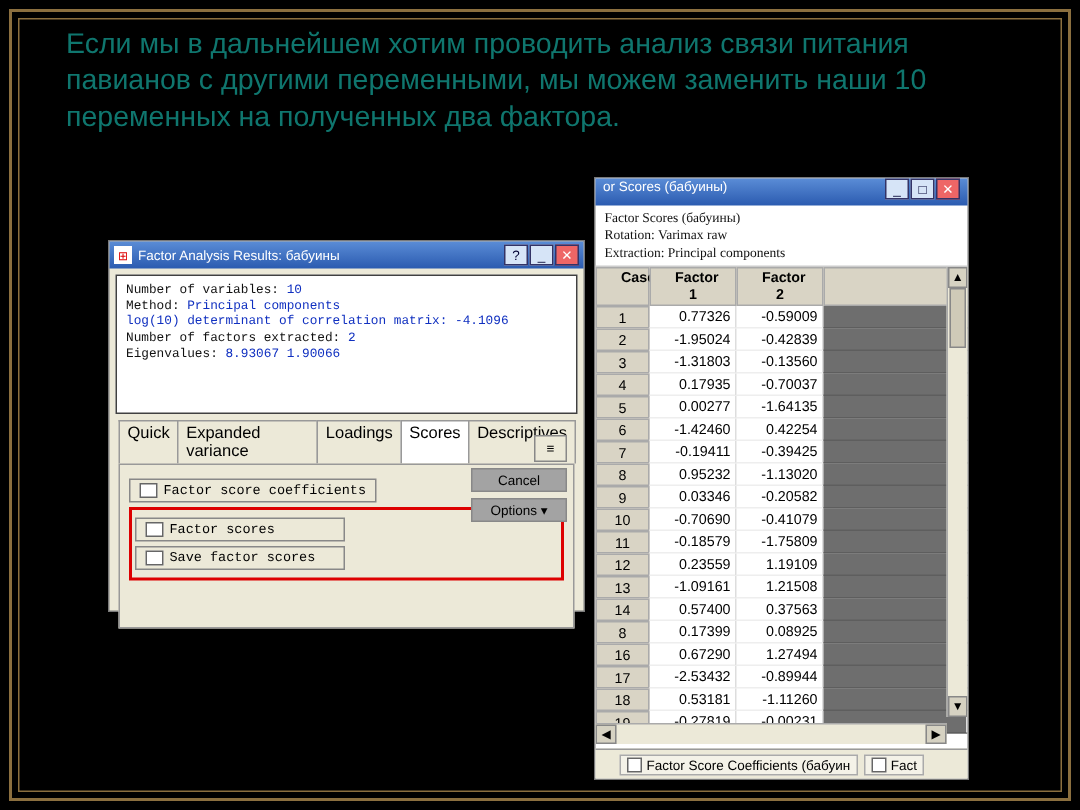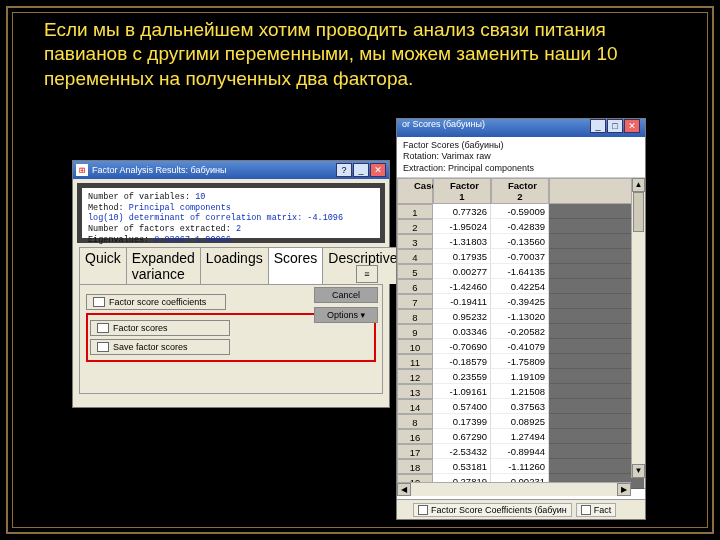--- a/index.html
+++ b/index.html
@@ -13,63 +13,63 @@
   .frame {
     position: absolute; top: 6px; left: 6px; right: 6px; bottom: 6px;
     border: 2px solid #8b6f3f;
   }
   .frame-inner {
     position: absolute; top: 12px; left: 12px; right: 12px; bottom: 12px;
     border: 1px solid #8b6f3f;
   }
   .slide-text {
     position: absolute; top: 18px; left: 44px; right: 30px;
-    color: #fde047; font-size: 19px; line-height: 1.28;
+    color: #0f766e; font-size: 19px; line-height: 1.28;
   }
   
   .dlg1 {
     position: absolute; top: 160px; left: 72px;
     width: 318px; height: 248px;
     background: #ece9d8;
     border: 1px solid #7a7a7a;
     font-size: 9px;
   }
   .titlebar1 {
     height: 18px; background: linear-gradient(#5a8cd6,#2b5bb0);
     display: flex; align-items: center; padding: 0 3px;
     color: #fff;
   }
   .titlebar1 .tb-icon { width: 12px; height: 12px; background:#fff; margin-right:4px; display:flex; align-items:center; justify-content:center; font-size:8px; color:#d00;}
   .winbtns { margin-left: auto; display: flex; gap: 1px; }
   .winbtn { width: 16px; height: 14px; background:#d6e4f7; border:1px solid #336; display:flex; align-items:center; justify-content:center; font-size:9px; color:#003; }
   .winbtn.close { background:#e66; color:#fff; }
-  .dlg1-body { padding: 4px 6px; background:#fff; margin:4px; height:60px; border:5px solid #404040; font-family: 'Courier New', monospace; font-size:8.5px; line-height:1.25; color:#111; }
+  .dlg1-body { padding: 4px 6px; background:#fff; margin:4px; height:93px; border:1px solid #404040; font-family: 'Courier New', monospace; font-size:8.5px; line-height:1.25; color:#111; }
   .dlg1-body .blue { color:#1030c0; }
-  .tabs { display:flex; margin:2px 6px 0 6px; font-size:14px; }
+  .tabs { display:flex; margin:2px 6px 0 6px; font-size:11px; }
   .tab { padding:2px 5px; border:1px solid #999; border-bottom:none; background:#ece9d8; margin-right:-1px; }
   .tab.active { background:#fff; }
   .tabpanel { background:#ece9d8; margin:0 6px 6px 6px; border:1px solid #999; padding:6px; height:110px; position:relative;}
-  .btnrow { display:flex; align-items:center; margin:3px 0; }
+  .btnrow { display:flex; align-items:center; margin:3px 0;font-family:Liberation Mono, monospace; }
   .btnrow .btn { display:flex; align-items:center; gap:4px; background:#ece9d8; border:1px solid #888; padding:2px 6px; font-size:9px; min-width:140px;}
   .btnrow .btn .bicon { width:12px; height:10px; background:#fff; border:1px solid #666; display:inline-block;}
   .redbox { border:2px solid #d00; padding:2px; margin:2px 0;}
   .rightcol { position:absolute; top:-20px; right:4px; width:70px; display:flex; flex-direction:column; gap:4px; align-items:flex-end;}
   .rightcol .sm { width:22px; height:18px; background:#ece9d8; border:1px solid #888; display:flex; align-items:center; justify-content:center; font-size:9px;}
   .rightcol .btn2 { background:#a3a3a3; border:1px solid #888; padding:2px 6px; font-size:9px; width:64px; text-align:center;}
   
   .dlg2 {
     position: absolute; top: 118px; left: 396px;
     width: 250px; height: 402px;
     background:#fff; border:1px solid #7a7a7a; font-size:9px;
   }
   .titlebar2 {
     height: 18px; background: linear-gradient(#5a8cd6,#2b5bb0);
     display:flex; align-items:flex-start; padding:0 5px; color:#fff;
   }
-  .dlg2-head { padding:3px 6px; font-size:9px; line-height:1.25; color:#111; border-bottom:1px solid #ccc;}
+  .dlg2-head { padding:3px 6px; font-size:9px; line-height:1.25; color:#111; border-bottom:1px solid #ccc;font-family:Liberation Serif, serif;}
   .grid { display:grid; grid-template-columns: 36px 58px 58px 1fr; font-size:9.5px; }
   .gh { background:#d9d4c5; border:1px solid #aaa; padding:1px 16px; text-align:center; font-weight:bold;}
   .gc { border-right:1px solid #ddd; border-bottom:1px solid #eee; padding:0 3px; text-align:right; height:15px; line-height:15px;}
   .gc.rowh { background:#d9d4c5; border:1px solid #aaa; text-align:center; font-weight:normal;}
   .gc.fill { background:#6e6e6e; border-bottom:1px solid #5e5e5e;}
   .gridwrap { height:318px; overflow:hidden; position:relative;}
   .vsb { position:absolute; right:0; top:0; bottom:18px; width:14px; background:#ece9d8; border-left:1px solid #aaa;}
   .vsb .arr { height:14px; background:#d6d2c2; border:1px solid #888; display:flex; align-items:center; justify-content:center; font-size:8px;}
   .vsb .thumb { position:absolute; top:14px; left:1px; right:1px; height:40px; background:#cfcab8; border:1px solid #888;}
   .hsb { position:absolute; bottom:0; left:0; right:14px; height:14px; background:#ece9d8; border-top:1px solid #aaa; display:flex;}

